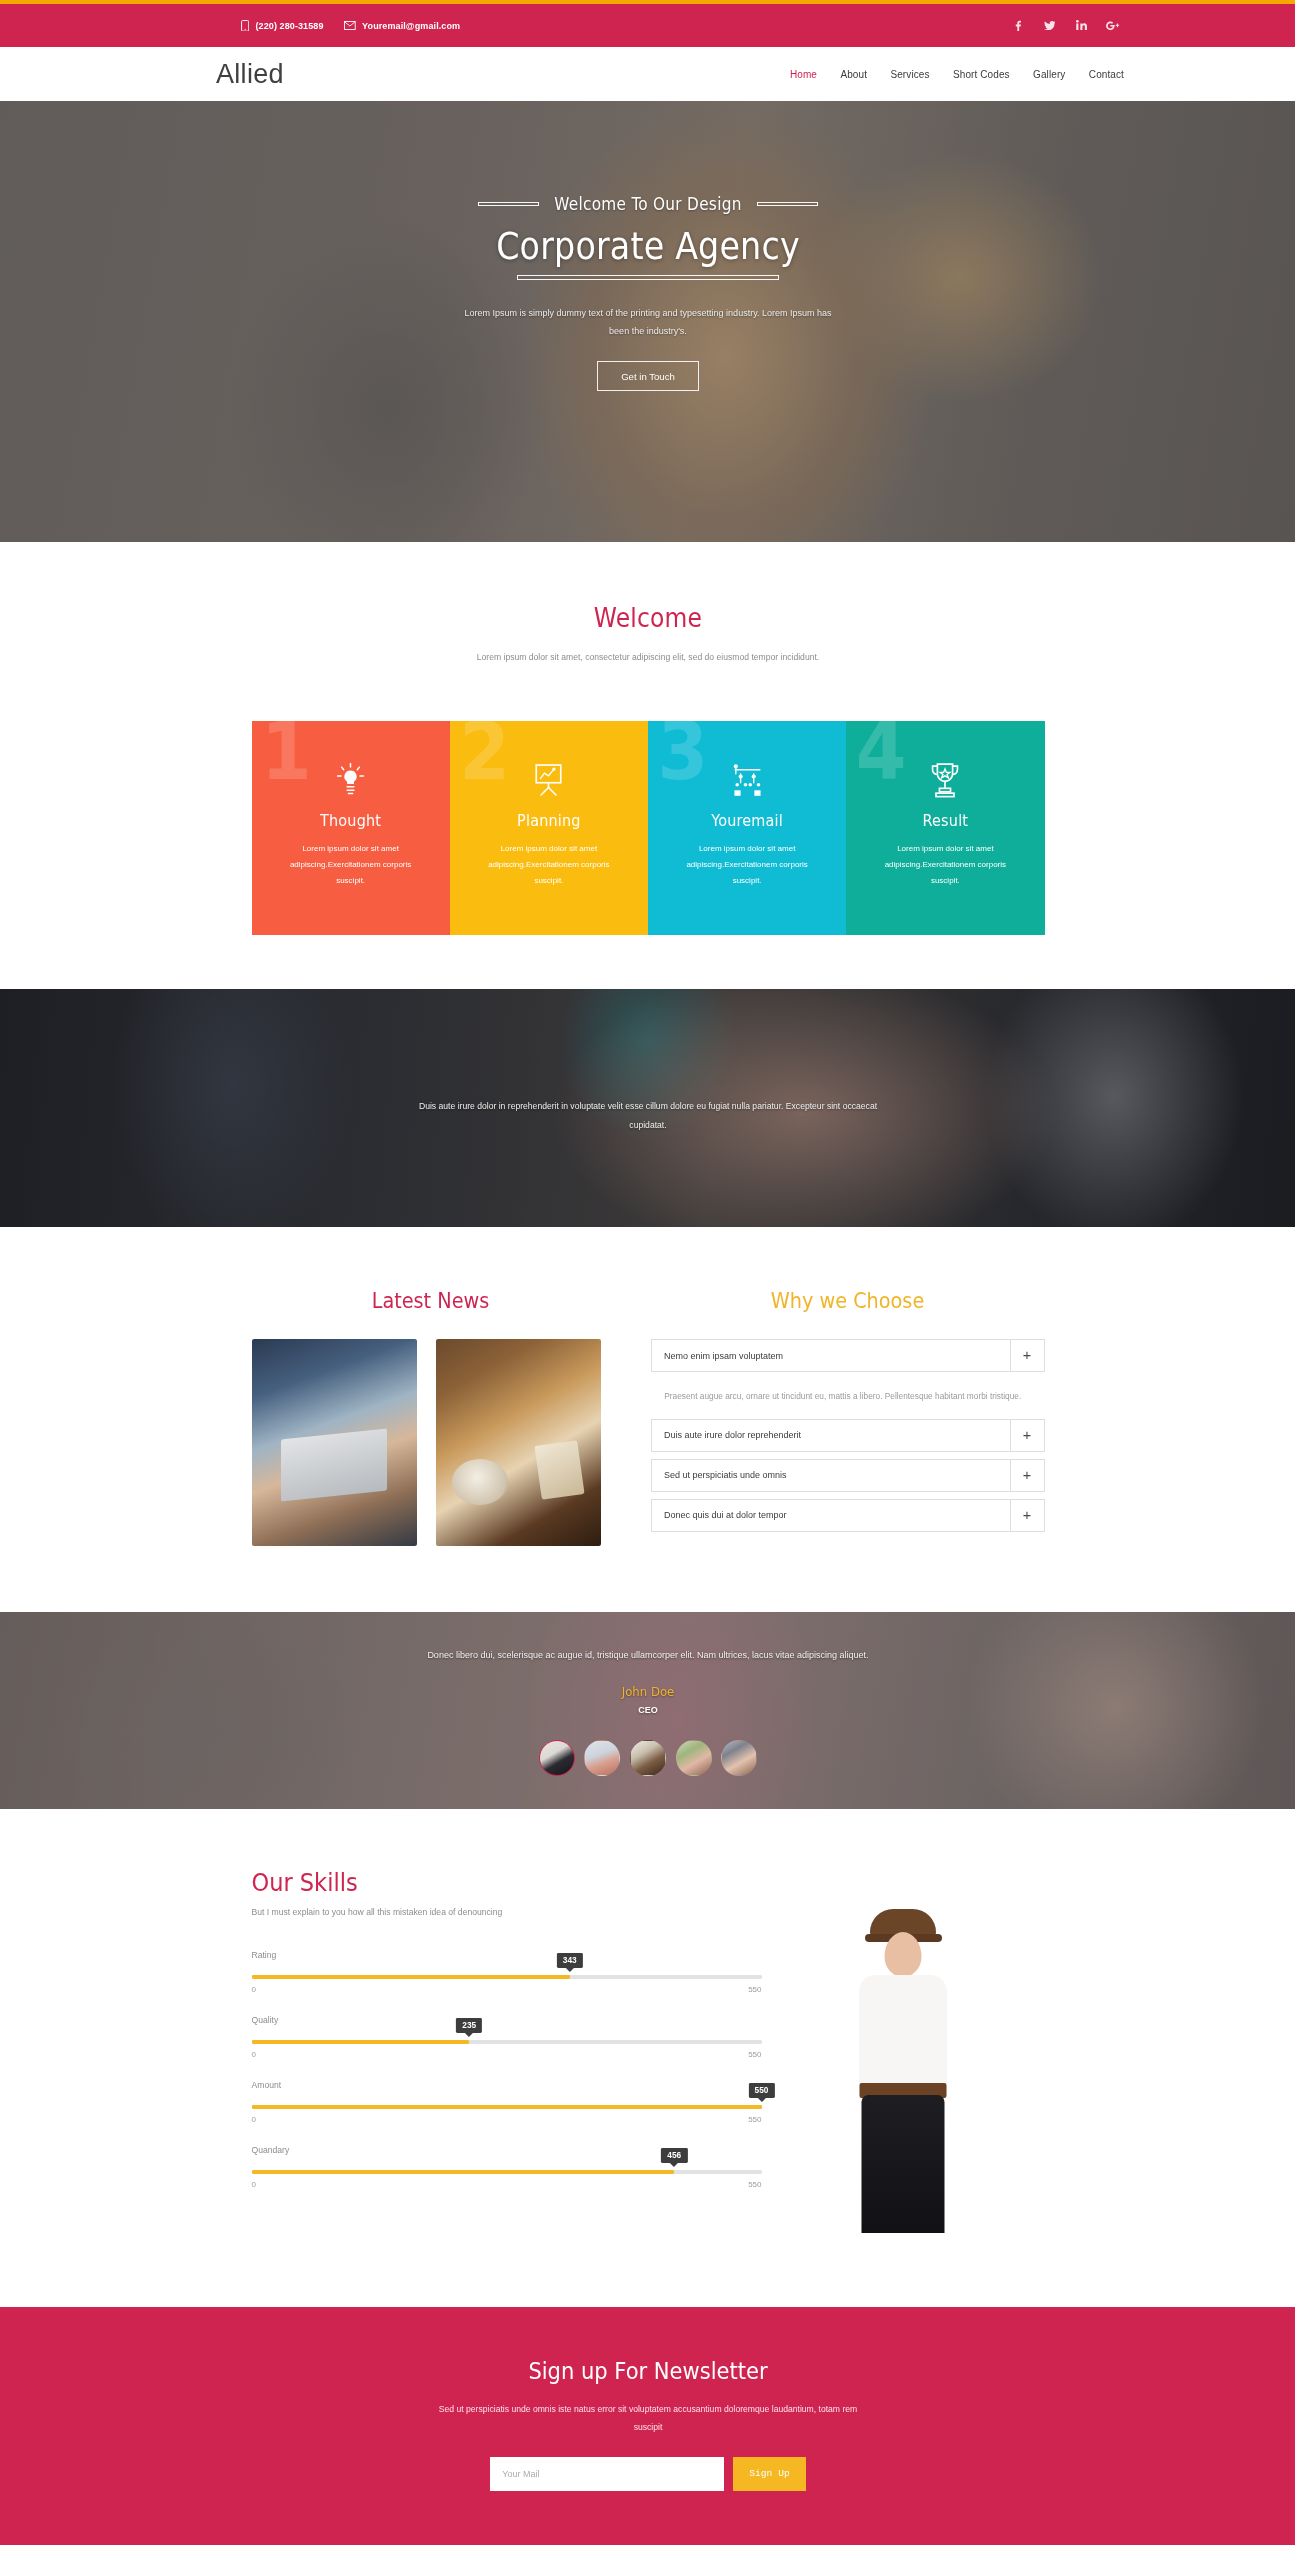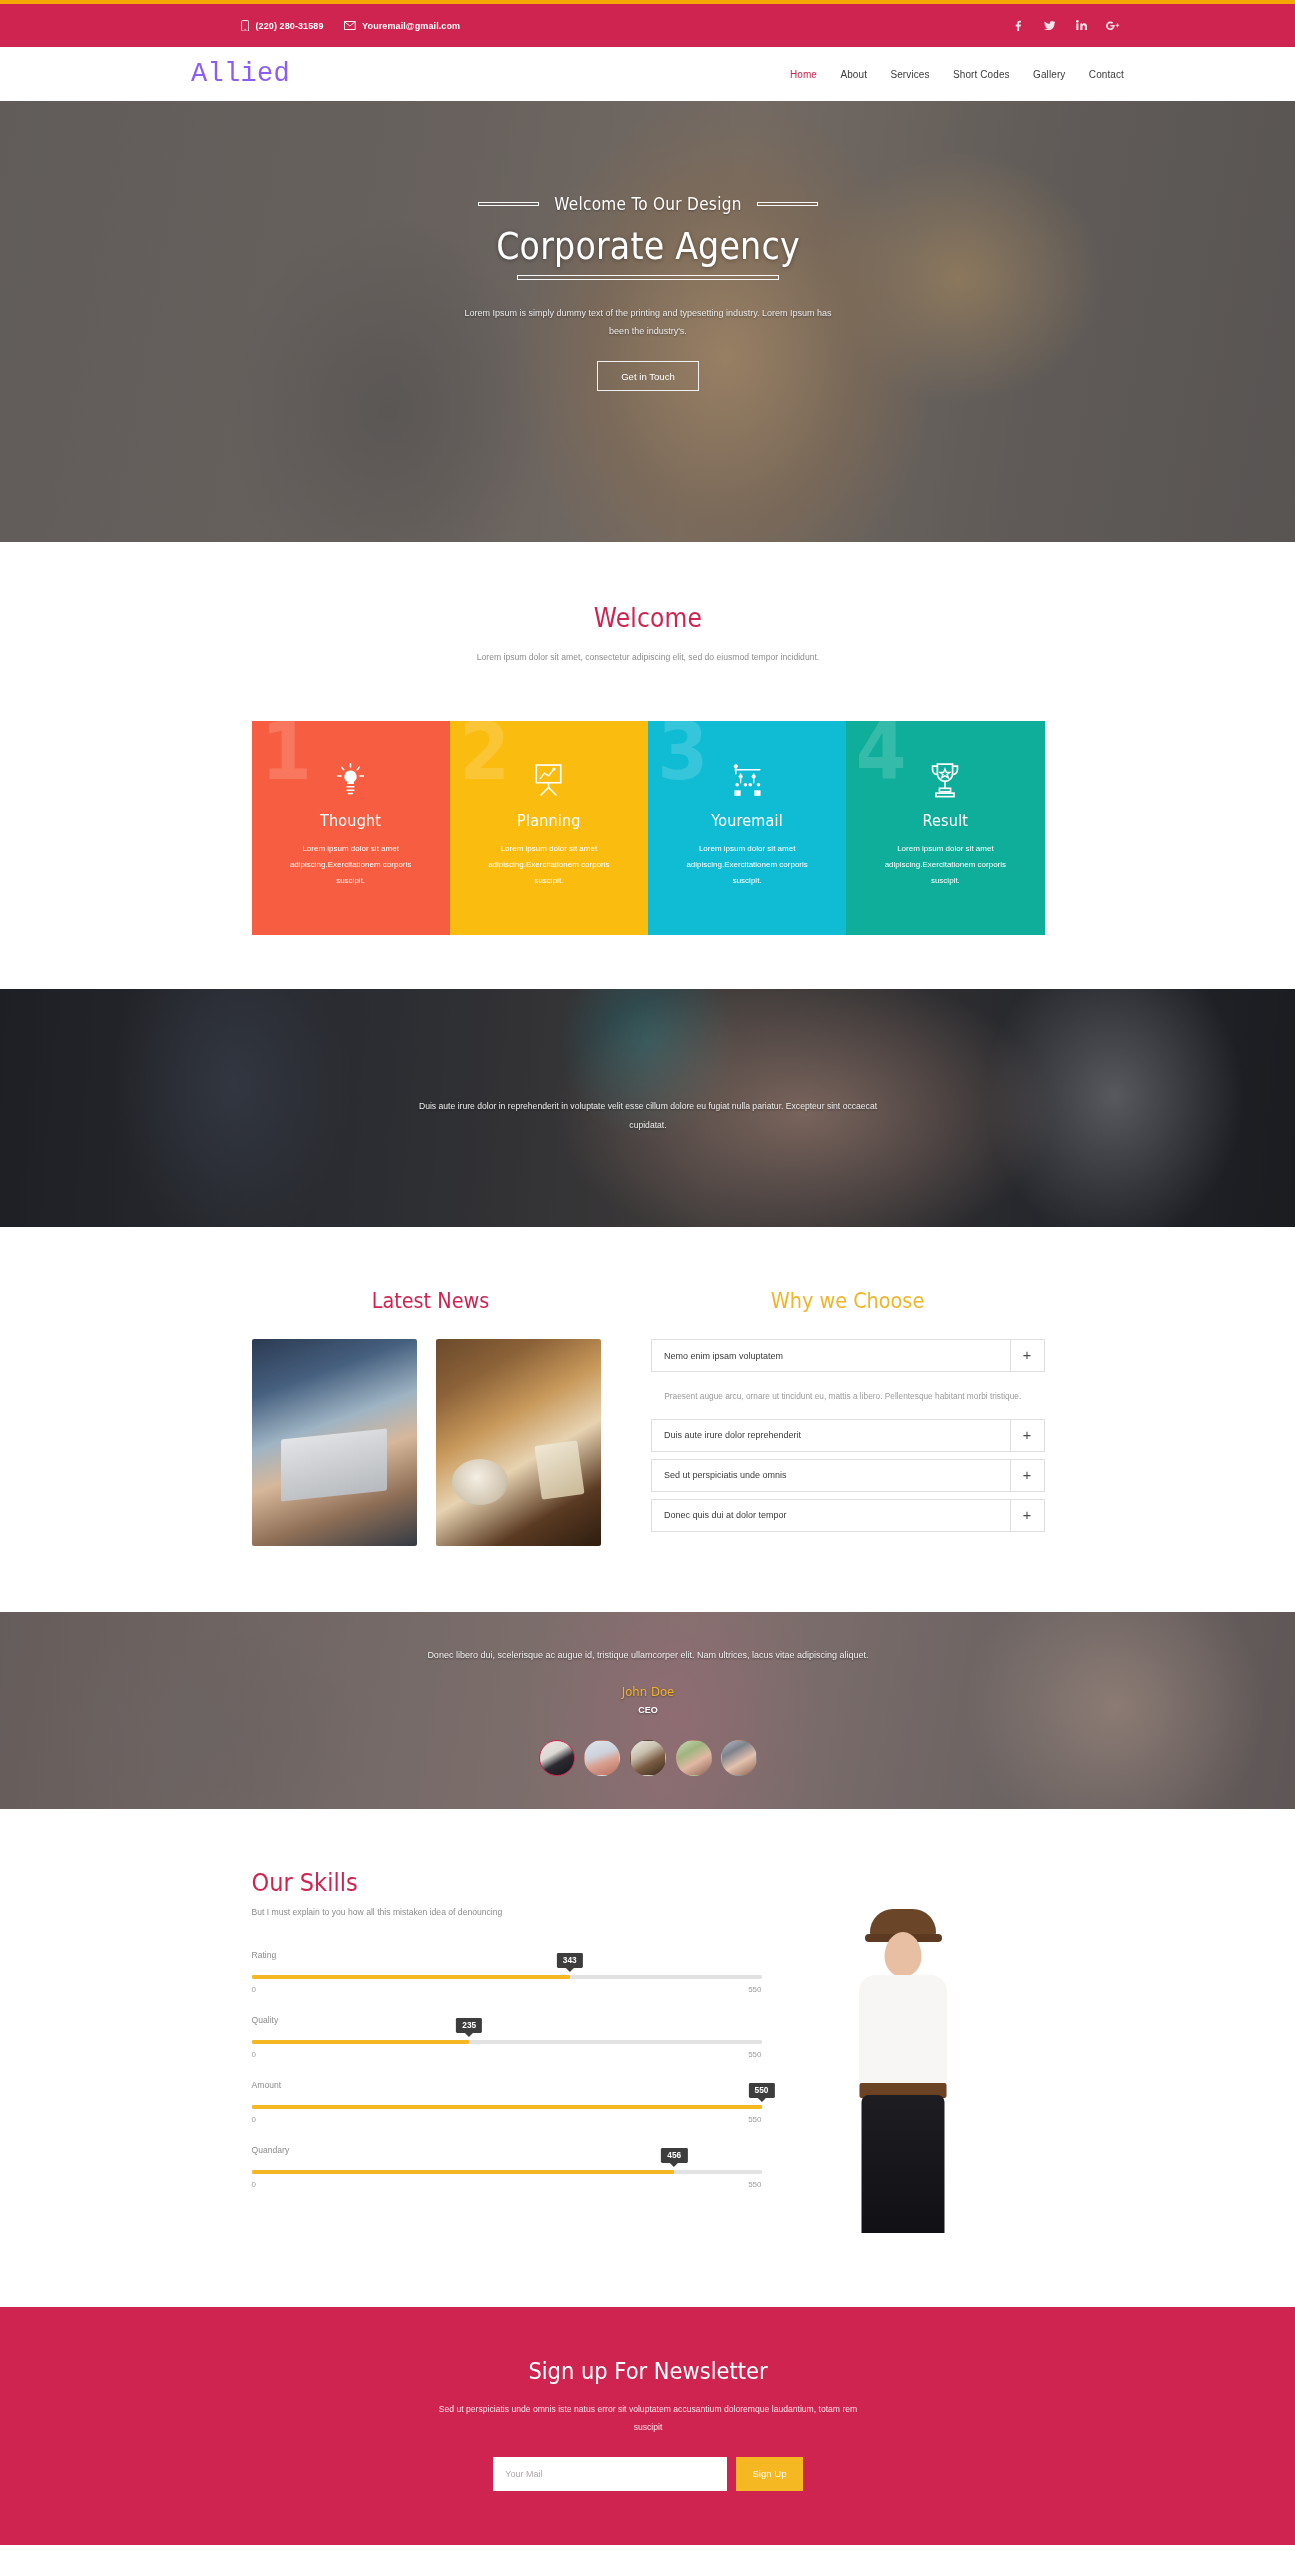--- a/index.html
+++ b/index.html
@@ -28,23 +28,23 @@
   .soc { color:#ffd8e0; font-size:11.7px; text-decoration:none; line-height:1;
     display:flex; align-items:center; justify-content:center; width:13.8px; }
   .soc svg { display:block; fill:#f8e3e8; }
 
   
   .header {
     height:54px; background:#fff; display:flex; align-items:center;
     padding:0 100px;
   }
   .logo {
-    margin-left:91px;
-    font-family:Liberation Mono, monospace;
-    font-size:27px; color:#8b5cf6; letter-spacing:0.3px; font-weight:400;
+    margin-left:116px;
+    font-family:Liberation Sans, sans-serif;
+    font-size:27px; color:#404040; letter-spacing:0.3px; font-weight:400;
     line-height:1;
   }
   .nav { margin-left:auto; display:flex; align-items:center; gap:23.4px; padding-right:72px; }
   .nav a { text-decoration:none; color:#3b3b3b; font-size:10px; letter-spacing:0.1px; }
   .nav a.active { color:#cf2450; }
 
   
   .hero {
     height:441px; position:relative; overflow:hidden;
     display:flex; align-items:flex-start; justify-content:center;
@@ -230,21 +230,21 @@
   .newsletter { background:#cf2450; padding:50px 0 54px; text-align:center; }
   .nl-title { font-family:"DejaVu Sans Condensed","Liberation Sans", sans-serif;
     font-size:23.4px; color:#fff; font-weight:400; }
   .nl-sub { color:#ffe2ea; font-size:8.6px; line-height:2.1; margin-top:15px;
     width:441px; margin-left:auto; margin-right:auto; }
   .nl-form { margin-top:20.7px; display:flex; justify-content:center;gap:9px; }
   .nl-input { width:234px; height:34px; border:none; outline:none; padding:0 12.4px;
     font-size:9px; color:#555; font-family:"Liberation Sans", sans-serif; background:#fff; }
   .nl-input::placeholder { color:#b0a9a9; }
   .nl-btn { height:34px; padding:0 16.5px; background:#f5b722; border:none; color:#fff;
-    font-size:9.6px; cursor:pointer; font-family:Liberation Sans, sans-serif; }
+    font-size:9.6px; cursor:pointer; font-family:Liberation Mono, monospace; }
 </style>
 </head>
 <body>
 
 <div class="page">
 
   <div class="top-accent"></div>
 
   <div class="topbar">
     <div class="topbar-left">

